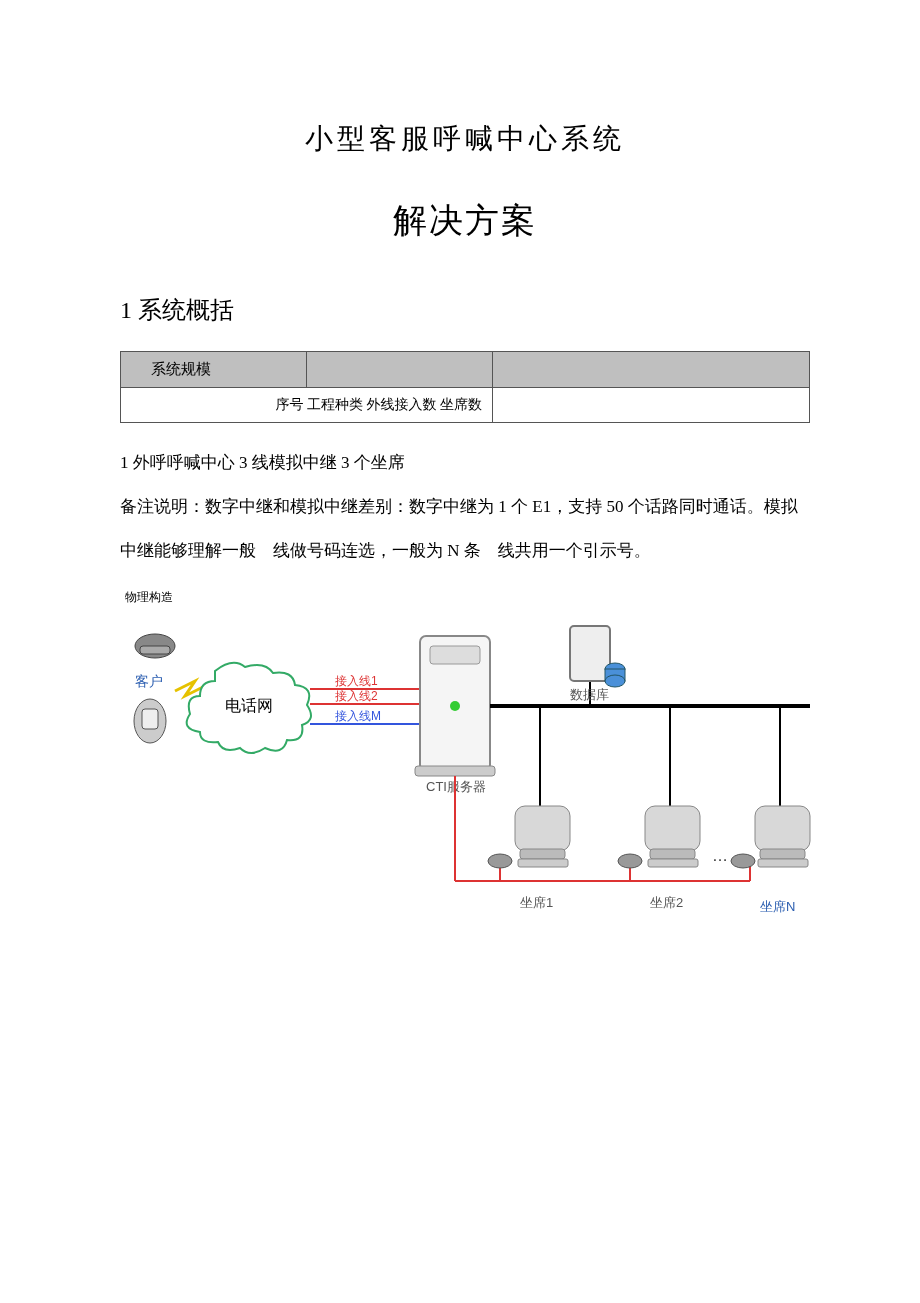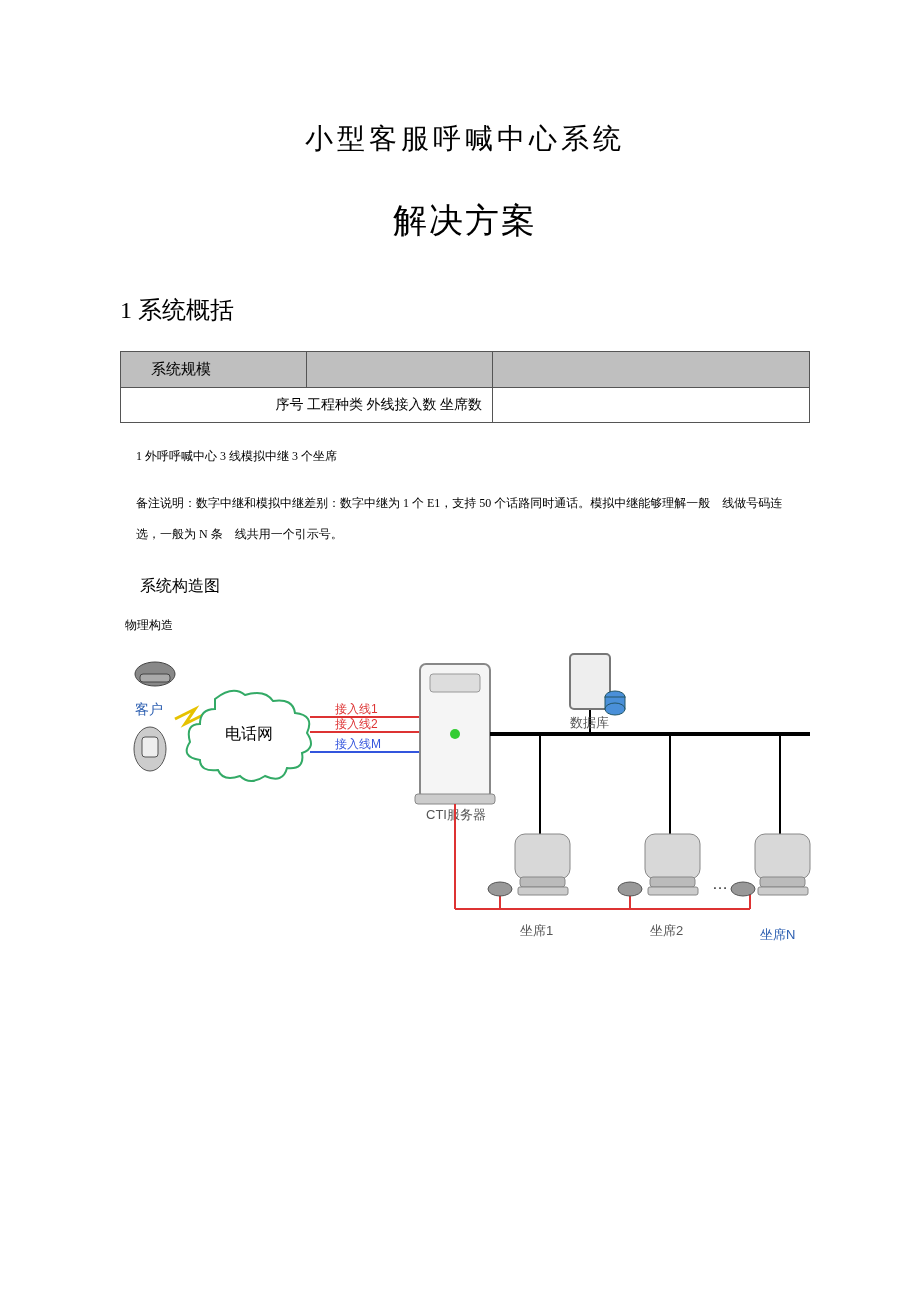--- a/index.html
+++ b/index.html
@@ -56,23 +56,23 @@
     text-align: right;
     font-weight: normal;
   }
   table.spec .hdr {
     background: #bfbfbf;
     text-align: left;
     font-size: 15px;
     padding-left: 30px;
   }
   .note {
-    font-size: 12px;
+    font-size: 17px;
     line-height: 2.6;
-    margin: 16px;
+    margin: 0;
   }
   
   .diagram-wrap {
     margin-top: 5px;
   }
   svg text {
     font-family: "SimSun","宋体",sans-serif;
   }
 </style>
 </head>
@@ -96,21 +96,20 @@
     <tr>
       <td colspan="2">序号 工程种类 外线接入数 坐席数</td>
       <td></td>
     </tr>
   </tbody>
     </table>
 
   <p class="note">1 外呼呼喊中心 3 线模拟中继 3 个坐席</p>
   <p class="note">备注说明：数字中继和模拟中继差别：数字中继为 1 个 E1，支持 50 个话路同时通话。模拟中继能够理解一般　线做号码连选，一般为 N 条　线共用一个引示号。</p>
 
-  <div class="h-sub">系统构造图</div>
   <div class="h-sub2">物理构造</div>
 
   <div class="diagram-wrap">
     <svg width="700" height="330" viewBox="0 0 700 330">
 
       <g>
         <ellipse cx="35" cy="35" rx="20" ry="12" fill="#888" stroke="#444"></ellipse>
         <rect x="20" y="35" width="30" height="8" rx="3" fill="#aaa" stroke="#444"></rect>
       </g>
       <g>

